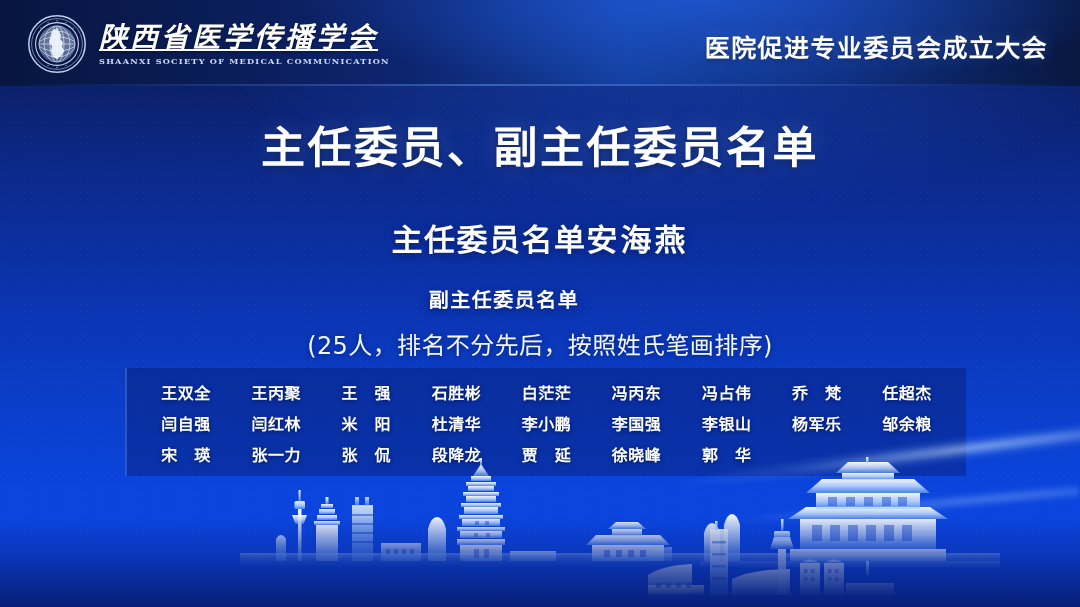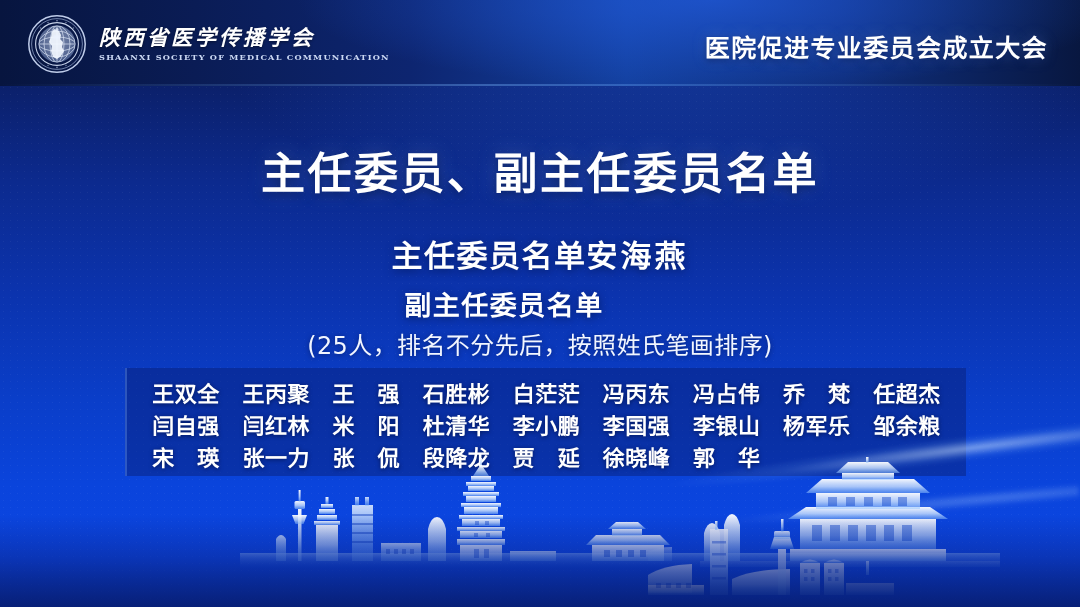--- a/index.html
+++ b/index.html
@@ -72,27 +72,28 @@
     align-items: center;
     gap: 12px;
   }
   .emblem {
     width: 60px; height: 60px;
     flex: 0 0 60px;
   }
   .org-text { display: flex; flex-direction: column; justify-content: center; }
   .org-cn {
     font-family: "DejaVu Serif", "Liberation Serif", serif;
-    font-size: 21px;
+    font-size: 28px;
     font-weight: 700;
     color: #ffffff;
     letter-spacing: 3px;
     line-height: 1.12;
     font-style: italic;
     text-shadow: 0 1px 3px rgba(0,0,0,0.45);
+    text-decoration: underline;
   }
   .org-en {
     font-family: "DejaVu Serif", "Liberation Serif", serif;
     font-size: 8.2px;
     font-weight: 700;
     color: #ccd9f4;
     letter-spacing: 1.22px;
     margin-top: 3px;
     white-space: nowrap;
   }
@@ -104,49 +105,49 @@
     font-weight: 700;
     color: #ffffff;
     letter-spacing: 1.4px;
     text-shadow: 0 2px 7px rgba(0,20,80,0.75), 0 0 14px rgba(130,180,255,0.35);
     white-space: nowrap;
   }
 
   
   .main-title {
     position: absolute;
-    left: 0; top: 138px;
+    left: 0; top: 112px;
     width: 1080px;
     text-align: center;
     font-size: 44px;
     font-weight: 700;
     color: #ffffff;
     letter-spacing: 2.5px;
     text-shadow: 0 3px 10px rgba(0,18,70,0.7), 0 0 20px rgba(140,190,255,0.3);
   }
 
   .chair-row {
     position: absolute;
     left: 0; top: 215px;
     width: 1080px;
     display: flex;
     justify-content: center;
     align-items: baseline;
     color: #ffffff;
     text-shadow: 0 2px 8px rgba(0,18,70,0.65);
   }
   .chair-label { font-size: 31px; font-weight: 700; letter-spacing: 1.5px; }
-  .chair-name  { font-size: 31px; font-weight: 700; letter-spacing: 3px; margin-top: 16px; }
+  .chair-name  { font-size: 31px; font-weight: 700; letter-spacing: 3px; }
 
   .vice-title {
     position: absolute;
     left: 0; top: 284px;
     width: 1008px;
     text-align: center;
-    font-size: 27px;
+    font-size: 20px;
     font-weight: 700;
     color: #ffffff;
     letter-spacing: 1.5px;
     text-shadow: 0 2px 8px rgba(0,18,70,0.65);
   }
   .vice-note {
     position: absolute;
     left: 0; top: 326px;
     width: 1080px;
     text-align: center;
@@ -170,21 +171,21 @@
     justify-content: space-between;
   }
   .name-row {
     display: grid;
     grid-template-columns: repeat(9, 1fr);
     align-items: center;
     height: 32px;
   }
   .name-cell {
     text-align: center;
-    font-size: 22px;
+    font-size: 16px;
     font-weight: 700;
     color: #ffffff;
     letter-spacing: 0.5px;
     white-space: pre;
     text-shadow: 0 1px 4px rgba(0,15,60,0.75);
   }
   .name-cell.empty { color: transparent; }
 
   
   .skyline-wrap {

